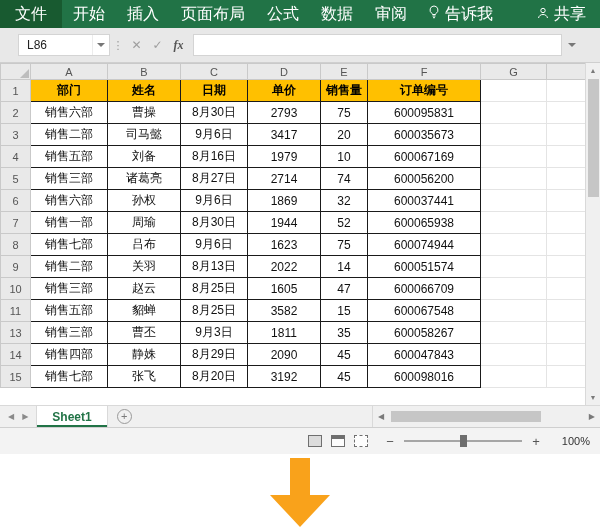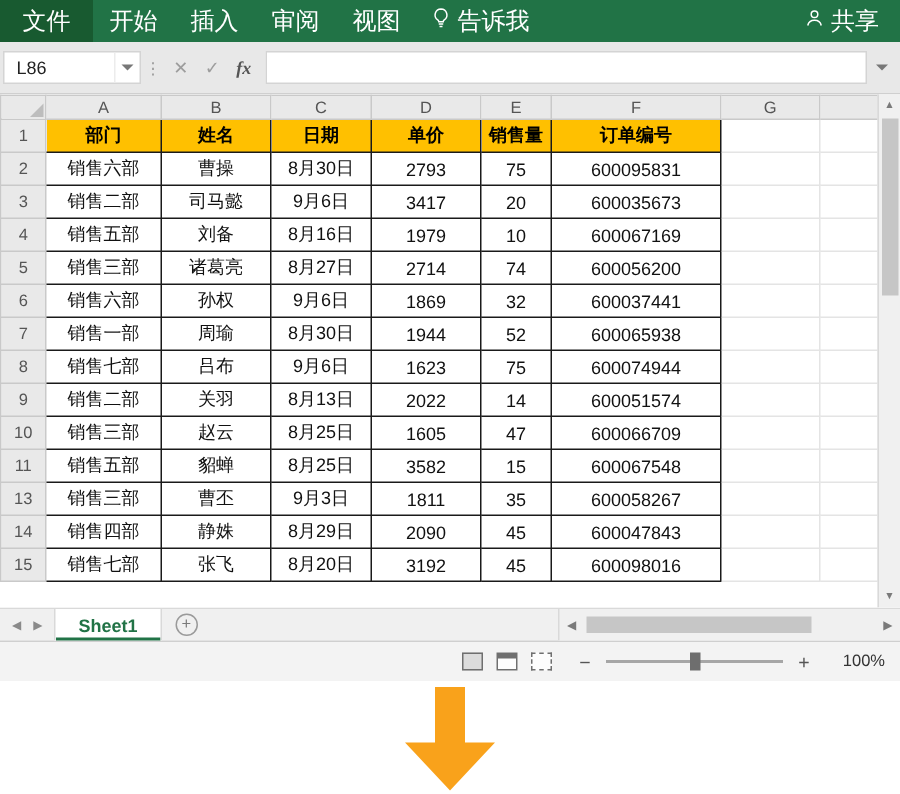--- a/index.html
+++ b/index.html
@@ -8,21 +8,21 @@
   .app { position: relative; width: 600px; height: 529px; background: #fff; overflow: hidden; }
 
   
   .ribbon { height: 28px; background: var(--accent, #217346); display: flex; align-items: stretch; color: #fff; font-size: 16px; }
   .rtab { padding: 0 11px; display: flex; align-items: center; cursor: pointer; white-space: nowrap; }
   .rtab.file { background: #185a30; padding: 0 15px; }
   .tellme { display: flex; align-items: center; gap: 5px; padding: 0 10px; white-space: nowrap; }
   .share { margin-left: auto; display: flex; align-items: center; gap: 5px; padding: 0 14px; white-space: nowrap; }
 
   
-  .fbar { height: 35px; background: #e8e8e8; border-bottom: 1px solid #cfcfcf; display: flex; align-items: center; padding: 0 2px; font-size: 12px; }
+  .fbar { height: 35px; background: #e8e8e8; border-bottom: 1px solid #cfcfcf; display: flex; align-items: center; padding: 0 18px; font-size: 12px; }
   .namebox { width: 92px; height: 22px; background: #fff; border: 1px solid #d4d4d4; display: flex; align-items: center; padding-left: 8px; color: #222; }
   .namebox .ncaret { margin-left: auto; width: 17px; height: 100%; display: flex; align-items: center; justify-content: center; border-left: 1px solid #ececec; }
   .caret-down { width: 0; height: 0; border-left: 4px solid transparent; border-right: 4px solid transparent; border-top: 4px solid #777; }
   .sep { width: 16px; text-align: center; color: #9a9a9a; font-size: 11px; }
   .fbtn { width: 21px; text-align: center; color: #9d9d9d; font-size: 12px; cursor: default; }
   .fbtn.fx { color: #555; font-style: italic; font-family: "Liberation Serif", "DejaVu Serif", serif; font-weight: bold; }
   .finput { flex: 1; height: 22px; background: #fff; border: 1px solid #d4d4d4; margin-left: 4px; padding: 0 4px; color: #222; }
   .fchev { width: 20px; display: flex; justify-content: center; align-items: center; }
 
   
@@ -75,22 +75,24 @@
 </head>
 <body>
 
 <div class="app">
 
   <div class="ribbon">
     <div style="display:flex;align-items:stretch;">
         <div class="rtab file">文件</div>
         <div class="rtab">开始</div>
         <div class="rtab">插入</div>
+        <div class="rtab">页面布局</div>
+        <div class="rtab">公式</div>
+        <div class="rtab">数据</div>
         <div class="rtab">审阅</div>
-        <div class="rtab">视图</div>
       </div>
     <div class="tellme">
       <span>
         <svg width="12" height="14" viewBox="0 0 12 14">
             <path d="M6 1a4 4 0 0 0-2.2 7.3c.4.3.7.8.7 1.2h3c0-.4.3-.9.7-1.2A4 4 0 0 0 6 1z" fill="none" stroke="#fff" stroke-width="1"></path>
             <path d="M4.5 11h3M5 12.7h2" stroke="#fff" stroke-width="1"></path>
           </svg>
       </span>
       <span>告诉我</span>
     </div>

